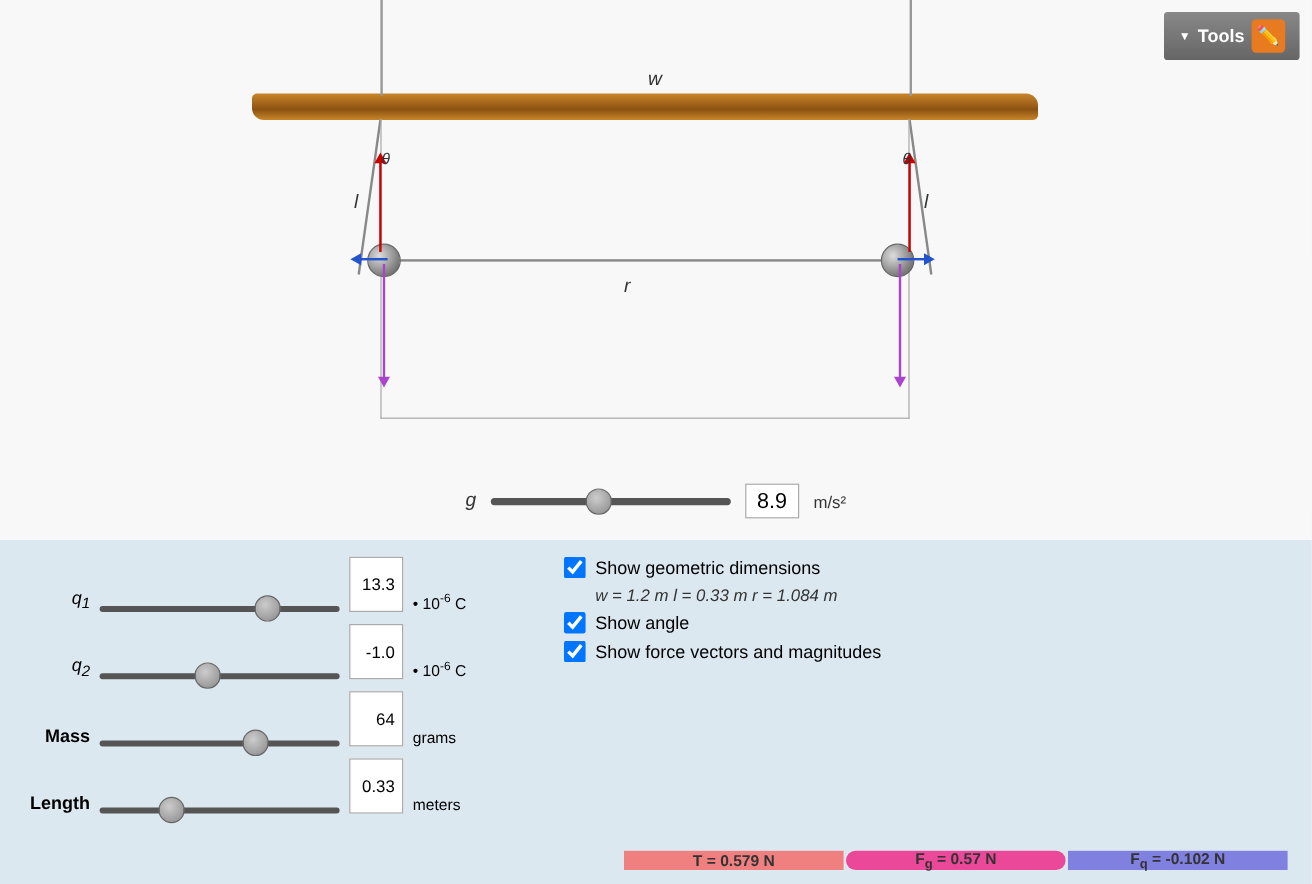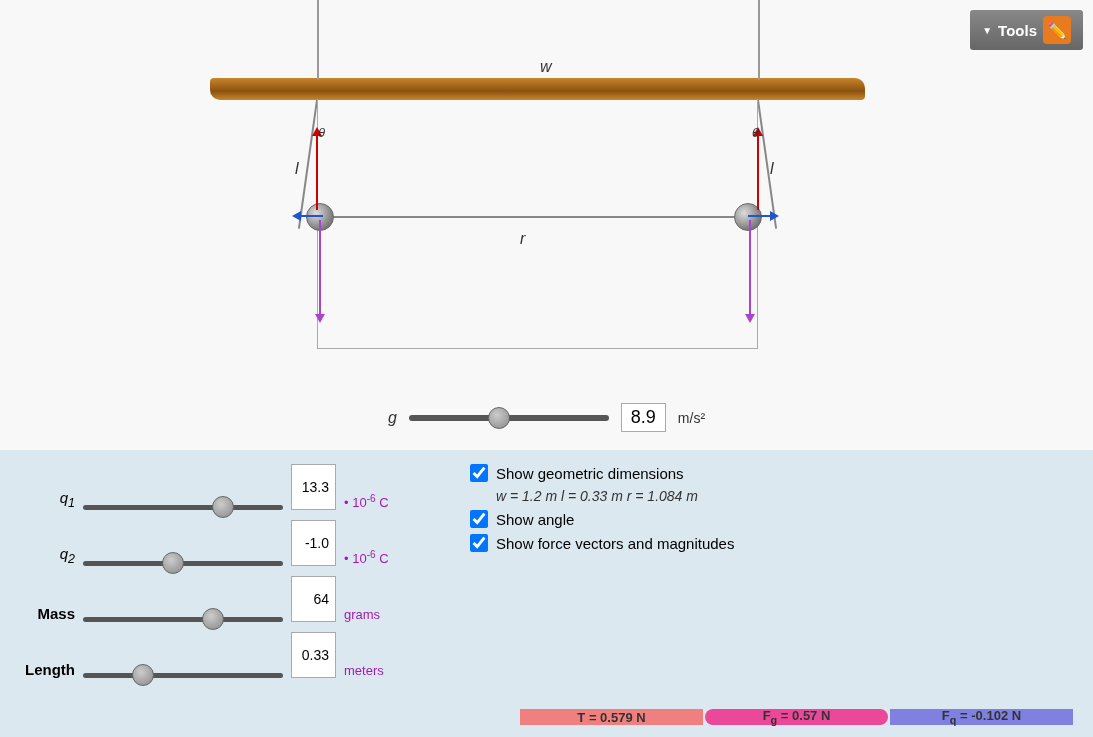--- a/index.html
+++ b/index.html
@@ -424,21 +424,21 @@
     .ctrl-value-box {
       border: 1px solid #aaa;
       background: white;
       padding: 14px 6px;
       min-width: 45px;
       text-align: right;
       font-size: 14px;
     }
     .ctrl-unit {
       font-size: 13px;
-      color: #a21caf;
+      color: #000000;
     }
     .superscript {
       font-size: 10px;
       vertical-align: super;
     }
 
     
     #right-controls {
       display: flex;
       flex-direction: column;

